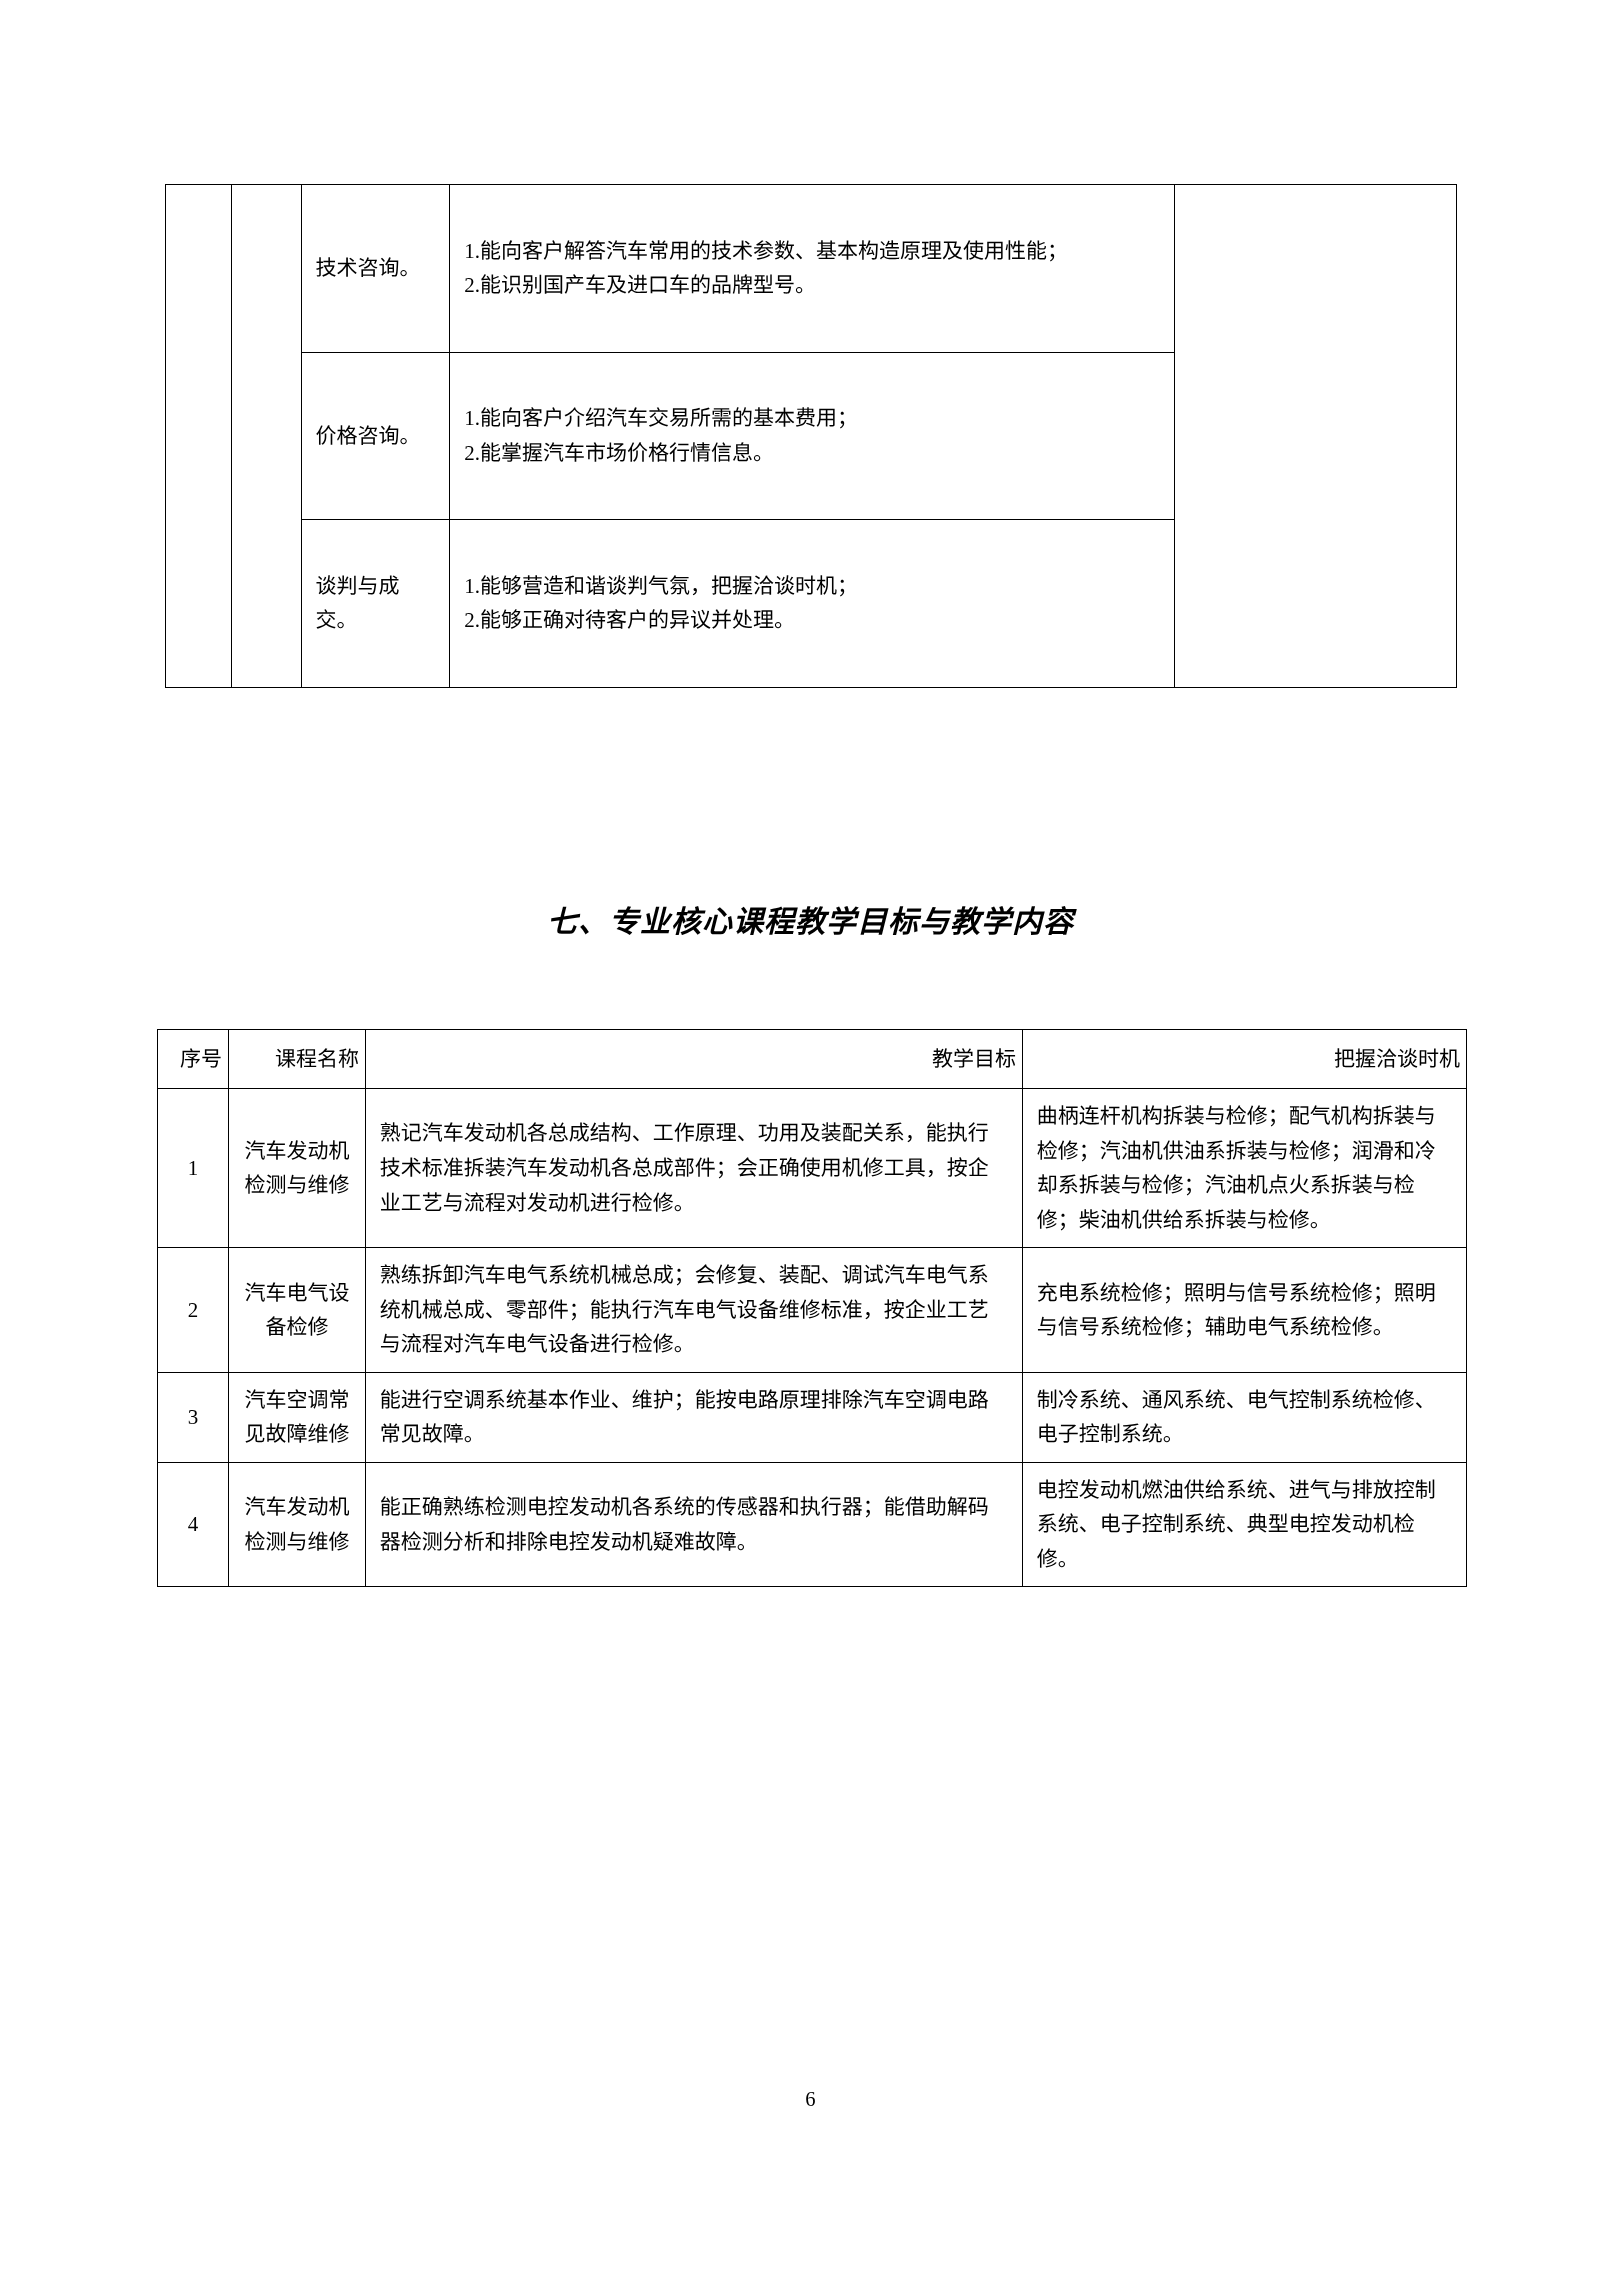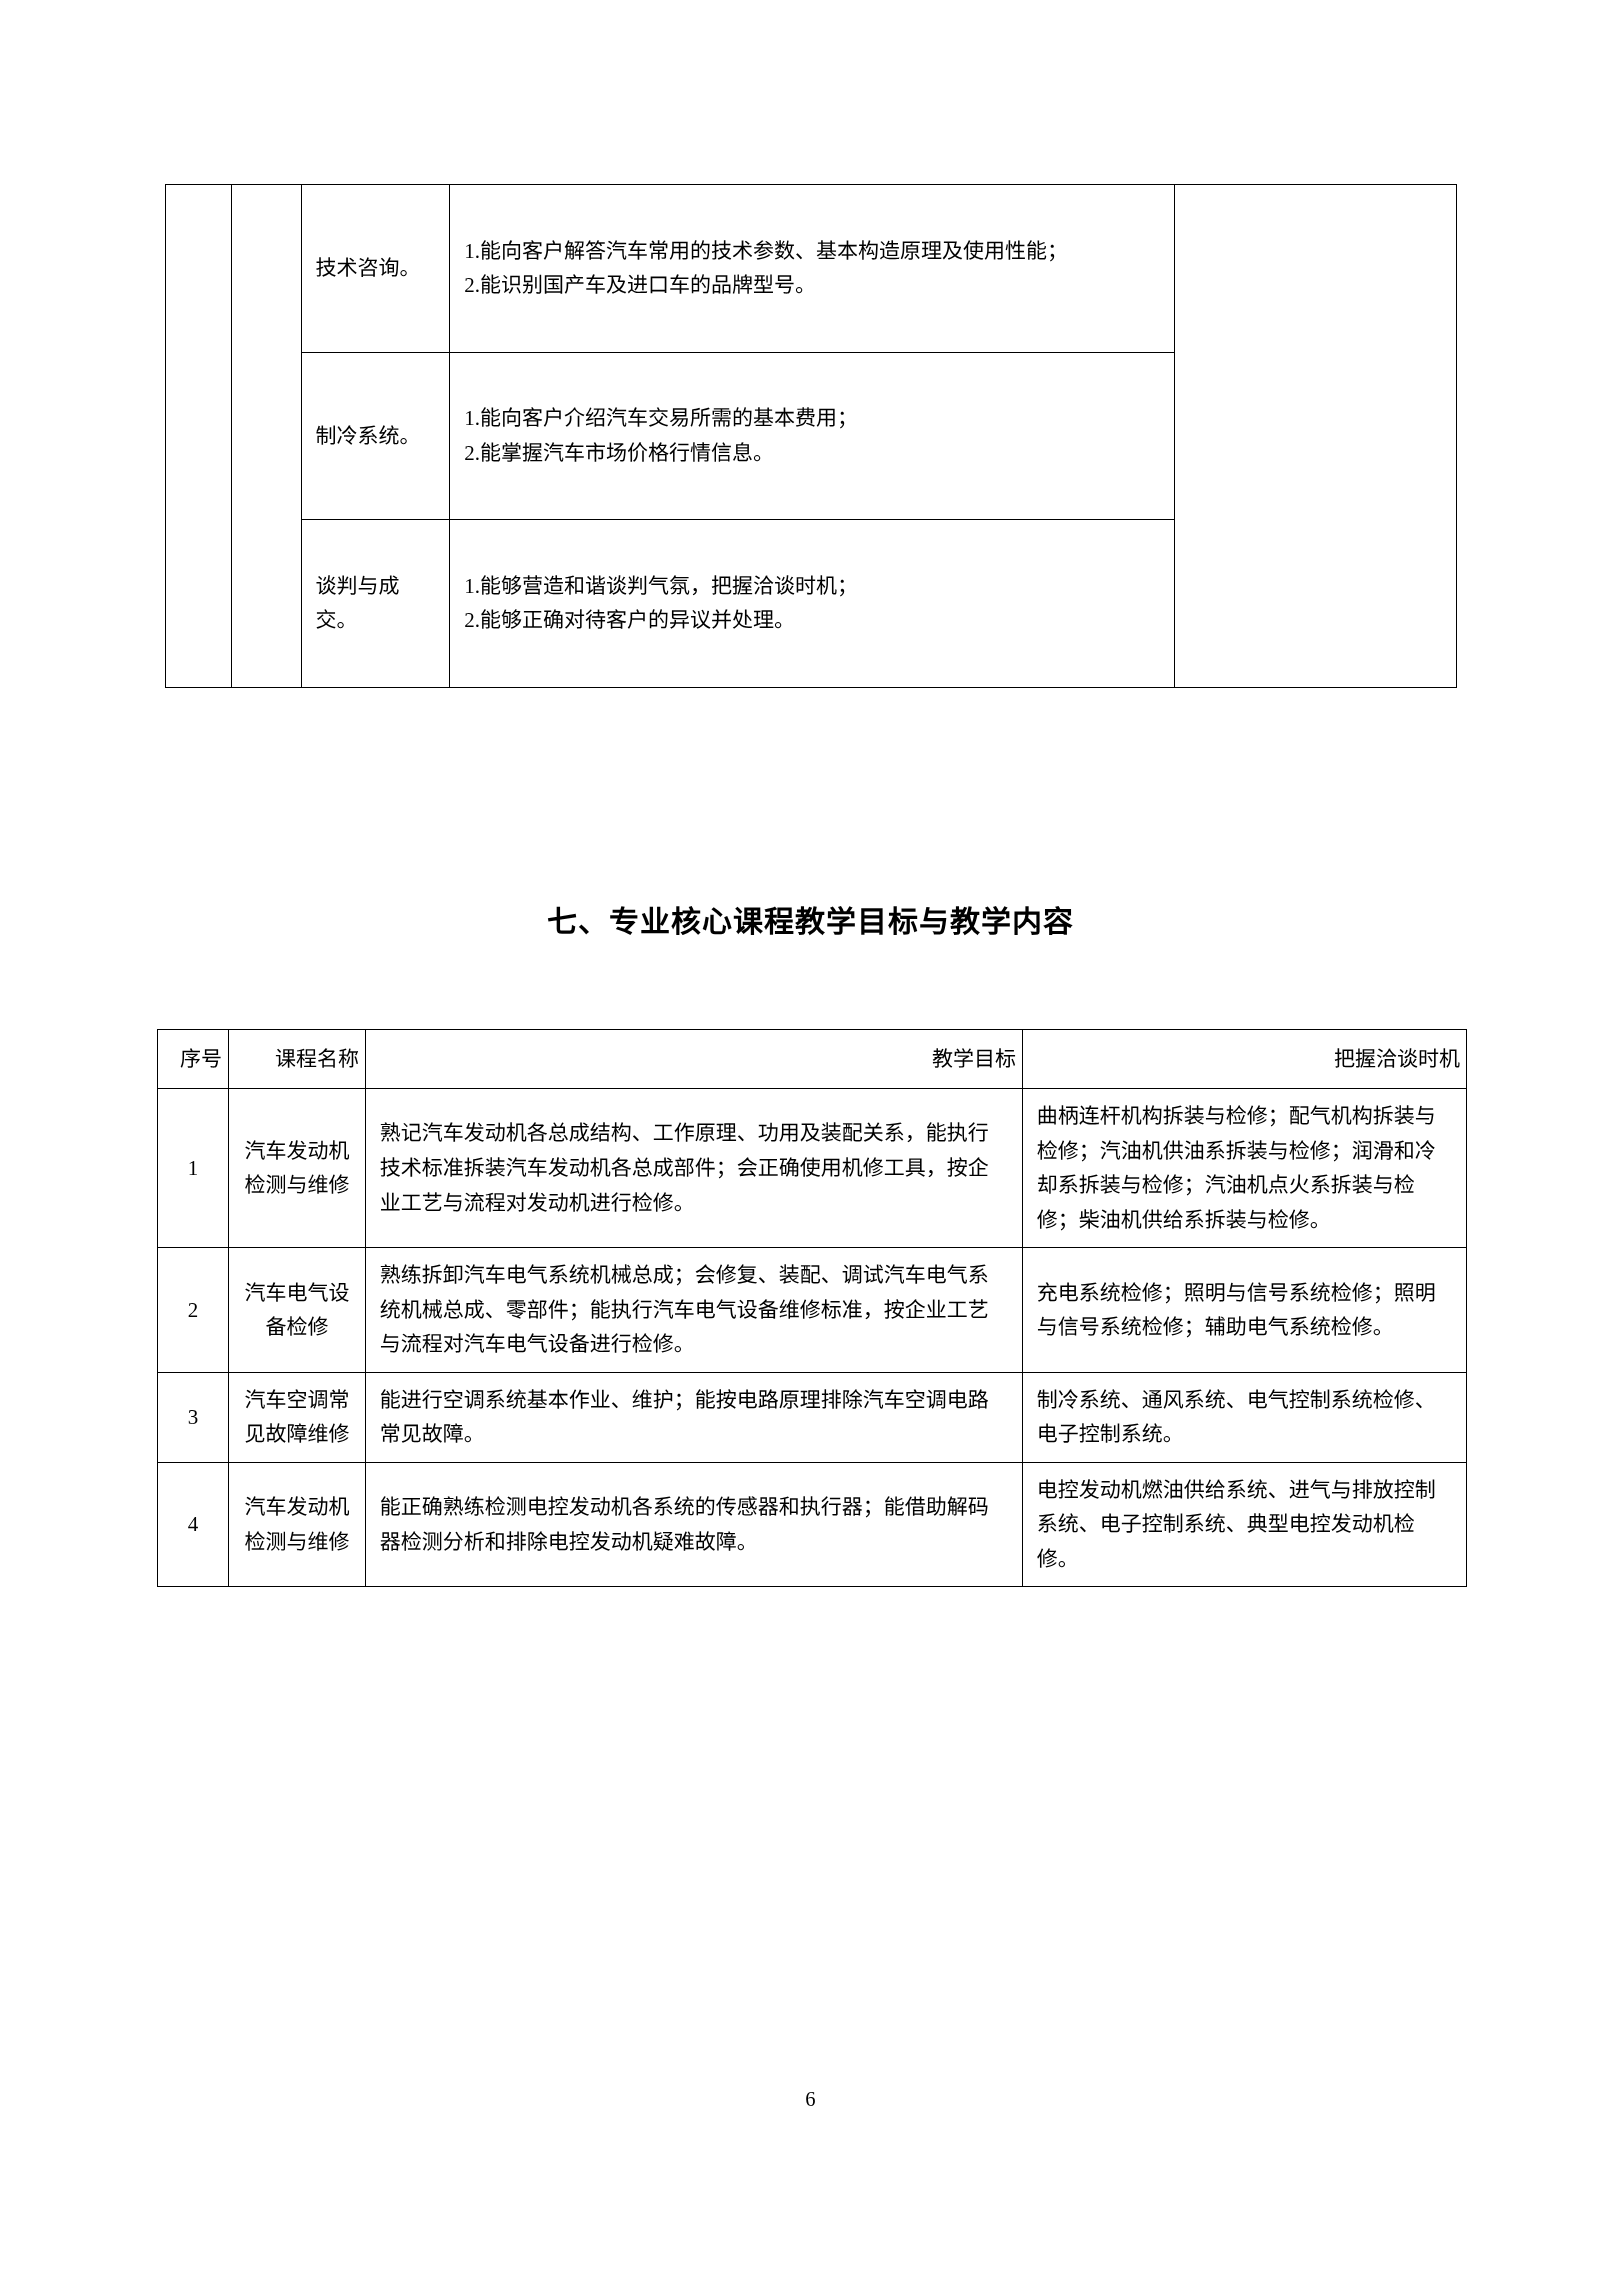--- a/index.html
+++ b/index.html
@@ -63,20 +63,21 @@
     position: absolute;
     left: 0;
     top: 897px;
     width: 1621px;
     text-align: center;
     margin: 0;
     font-size: 30px;
     font-family: "Liberation Sans", "DejaVu Sans", sans-serif;
     font-weight: bold;
     letter-spacing: 1px;
+    font-style: italic;
   }
 
   
   .bottom-table-wrap {
     position: absolute;
     left: 157px;
     top: 1029px;
     width: 1308px;
   }
   .bottom-table td {
@@ -122,21 +123,21 @@
       <tbody>
         <tr>
           <td rowspan="3" class="cell-center"></td>
           <td rowspan="3" class="cell-center"></td>
           <td class="cell-left">技术咨询。</td>
           <td class="cell-left twoline">1.能向客户解答汽车常用的技术参数、基本构造原理及使用性能；
 2.能识别国产车及进口车的品牌型号。</td>
           <td rowspan="3" class="cell-center"></td>
         </tr>
         <tr>
-          <td class="cell-left">制冷系统。</td>
+          <td class="cell-left">价格咨询。</td>
           <td class="cell-left twoline">1.能向客户介绍汽车交易所需的基本费用；
 2.能掌握汽车市场价格行情信息。</td>
         </tr>
         <tr>
           <td class="cell-left">谈判与成交。</td>
           <td class="cell-left twoline">1.能够营造和谐谈判气氛，把握洽谈时机；
 2.能够正确对待客户的异议并处理。</td>
         </tr>
       </tbody>
     </table>

